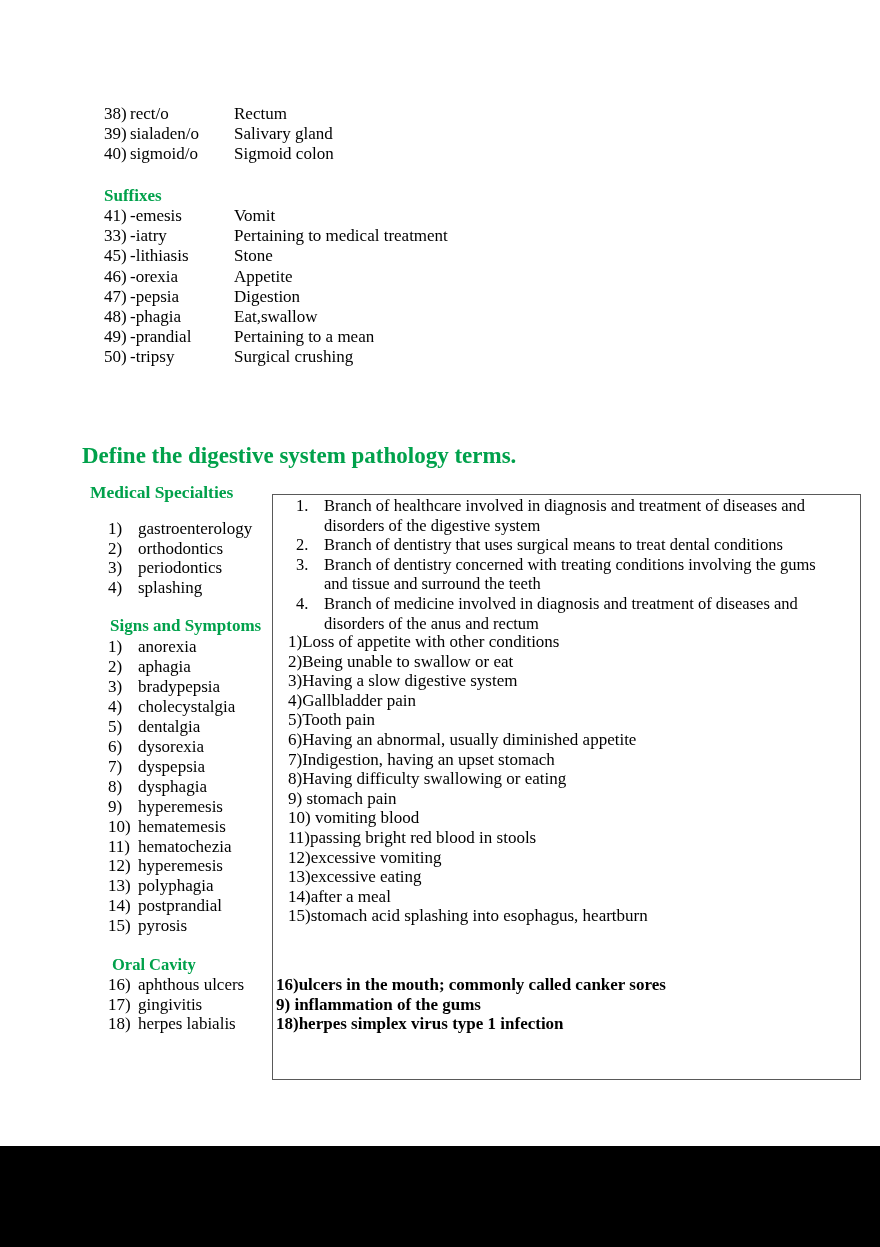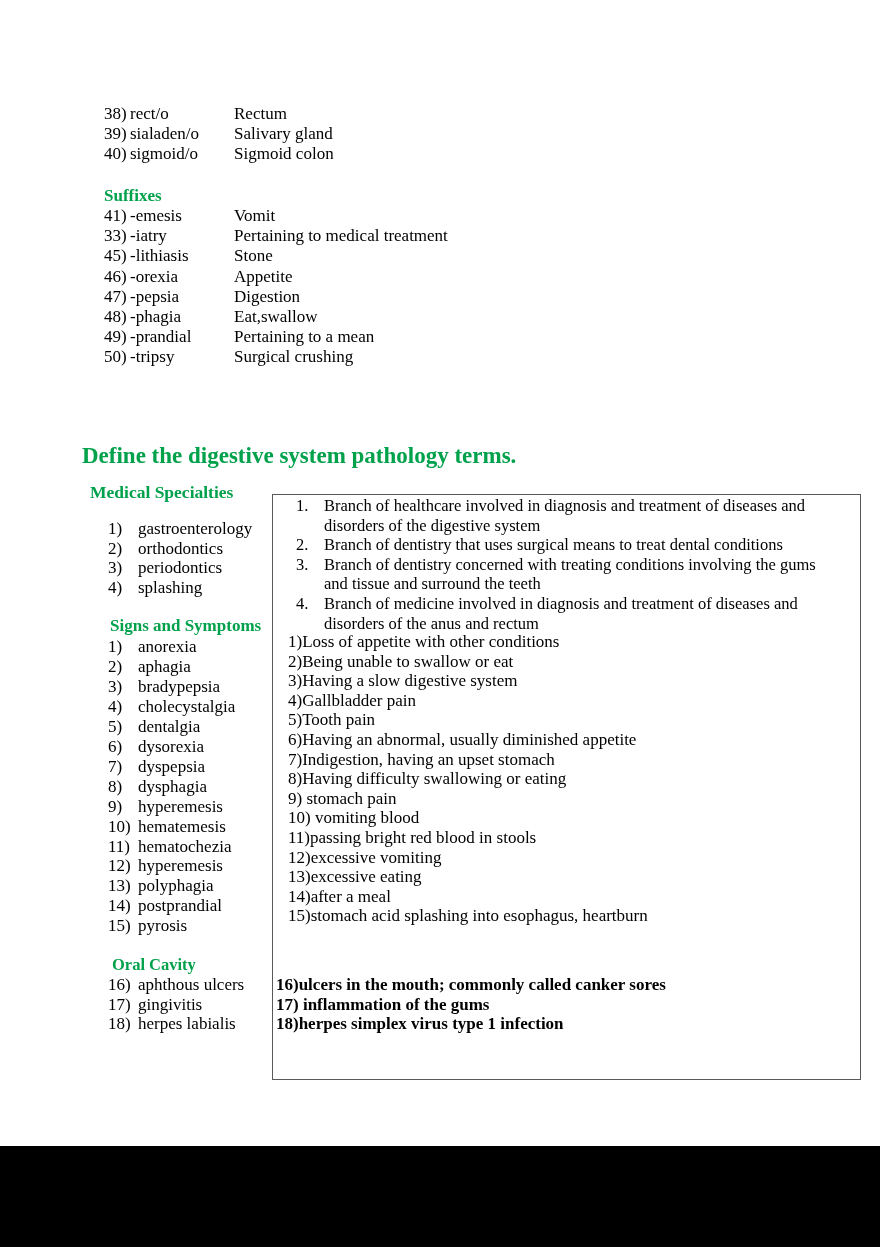--- a/index.html
+++ b/index.html
@@ -289,17 +289,17 @@
         <span class="def-txt">Branch of dentistry concerned with treating conditions involving the gums and tissue and surround the teeth</span>
       </div>
       <div class="def-row">
         <span class="def-num">4.</span>
         <span class="def-txt">Branch of medicine involved in diagnosis and treatment of diseases and disorders of the anus and rectum</span>
       </div>
     </div>
 
   <div id="signs-defs"><div class="sd-row">1)Loss of appetite with other conditions</div><div class="sd-row">2)Being unable to swallow or eat</div><div class="sd-row">3)Having a slow digestive system</div><div class="sd-row">4)Gallbladder pain</div><div class="sd-row">5)Tooth pain</div><div class="sd-row">6)Having an abnormal, usually diminished appetite</div><div class="sd-row">7)Indigestion, having an upset stomach</div><div class="sd-row">8)Having difficulty swallowing or eating</div><div class="sd-row">9) stomach pain</div><div class="sd-row">10) vomiting blood</div><div class="sd-row">11)passing bright red blood in stools</div><div class="sd-row">12)excessive vomiting</div><div class="sd-row">13)excessive eating</div><div class="sd-row">14)after a meal</div><div class="sd-row">15)stomach acid splashing into esophagus, heartburn</div></div>
 
-  <div id="oral-defs"><div class="od-row">16)ulcers in the mouth; commonly called canker sores</div><div class="od-row">17) inflammation of the gums</div><div class="od-row">18)herpes simplex virus type 1 infection</div></div>
+  <div id="oral-defs"><div class="od-row">16)ulcers in the mouth; commonly called canker sores</div><div class="od-row">9) inflammation of the gums</div><div class="od-row">18)herpes simplex virus type 1 infection</div></div>
 
 </div>
 
 <div class="bottom-bar"></div>
 
 </body></html>

